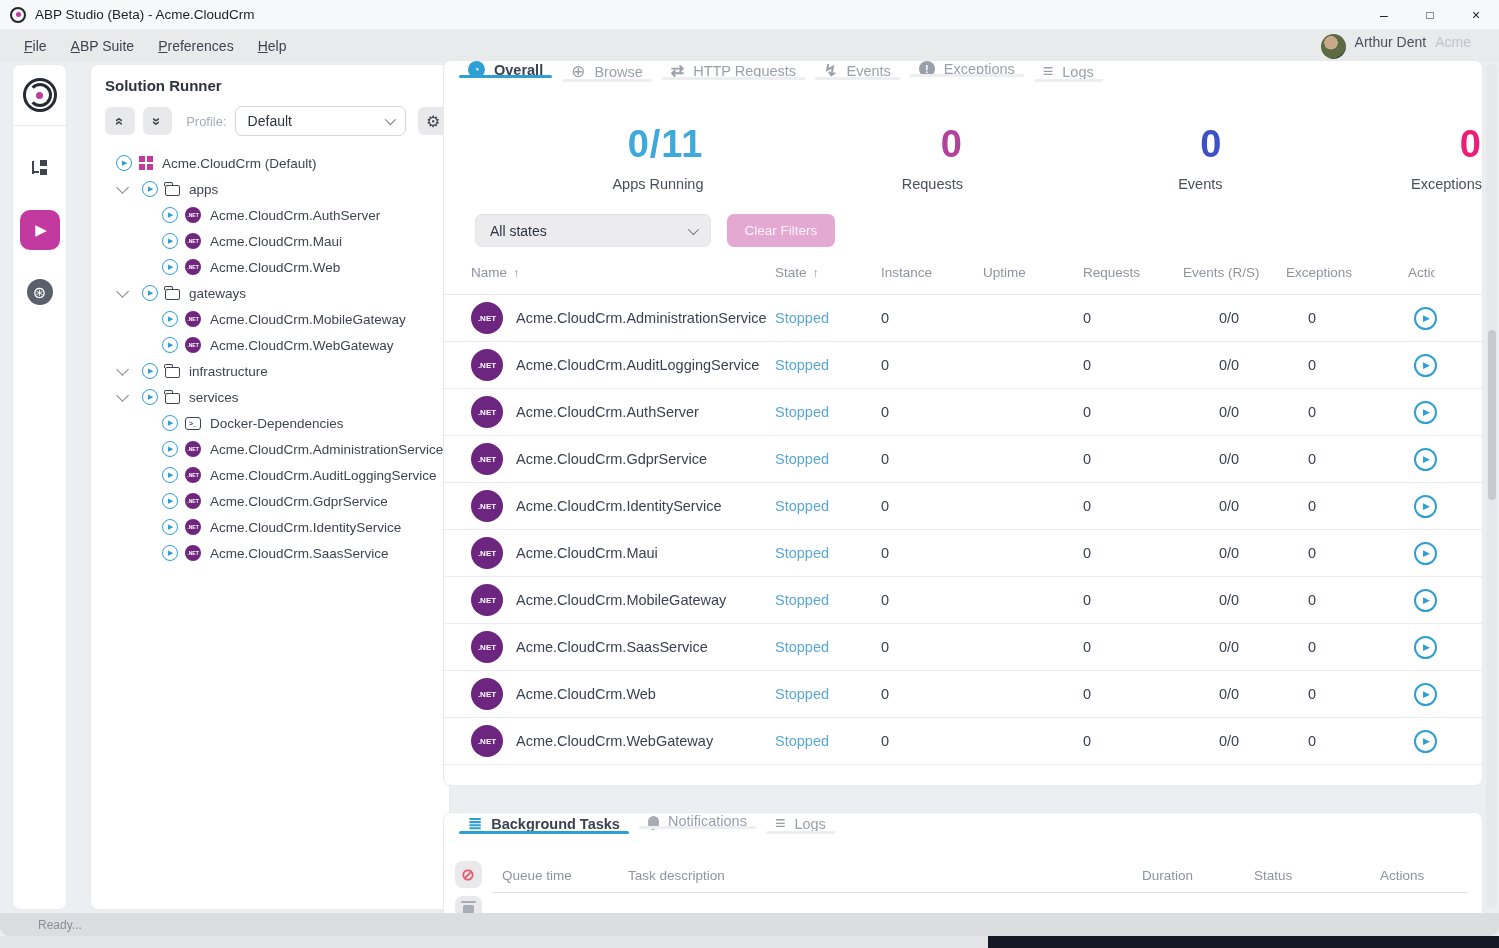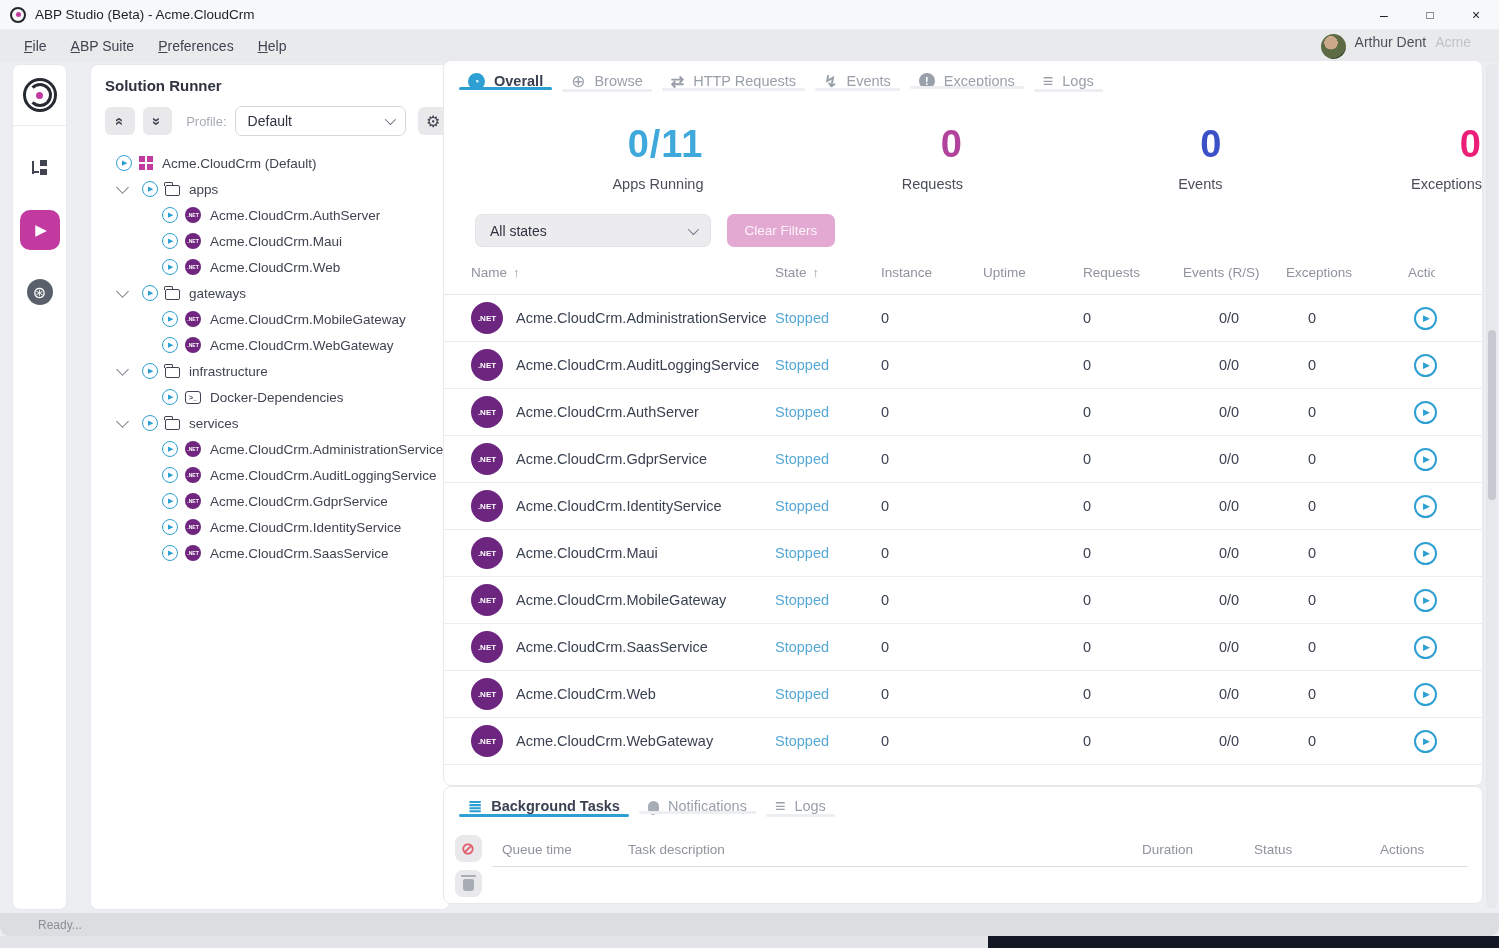--- a/index.html
+++ b/index.html
@@ -90,21 +90,21 @@
     border:1.6px solid #3f4450; border-bottom:none; border-radius:2px 2px 0 0; }
   .ni-dotnet-icon { width:16px; height:16px; border-radius:50%; background:#70267f; color:#fff;
     display:flex; align-items:center; justify-content:center; font-size:5px; font-weight:bold; }
   .ni-dotnet-icon::before { content:".NET"; }
   .ni-terminal-icon { width:16px; height:13px; border:1.5px solid #3f4450; border-radius:3px; color:#3f4450;
     font-size:7px; font-weight:bold; display:flex; align-items:center; justify-content:center; }
   .ni-terminal-icon::before { content:">_"; }
 
   
   .main { left:443px; top:60px; width:1040px; height:726px; }
-  .tabs { display:flex; align-items:center; height:40px; padding-left:10px; }
+  .tabs { display:flex; align-items:flex-start; height:40px; padding-left:10px; }
   .tab { position:relative; display:flex; align-items:center; gap:9px; padding:0 14px; cursor:pointer;
     font-size:14.5px; color:#9aa0aa; }
   .tab::after { content:""; position:absolute; left:5px; right:5px; bottom:0; height:3px; background:#eceef2; border-radius:2px; }
   .tab.active { color:#3a4150; font-weight:bold; }
   .tab.active::after { background:#2d9fd2; }
   .tab-ic { display:inline-flex; align-items:center; justify-content:center; }
   .ic-dashboard-icon { width:17px; height:17px; border-radius:50%; background:#2d9fd2; color:#fff; font-size:10px; }
   .ic-dashboard-icon::before { content:"◔"; }
   .ic-globe-icon::before { content:"⊕"; font-size:17px; color:#9aa0aa; }
   .ic-http-icon::before { content:"⇄"; font-size:16px; color:#9aa0aa; font-weight:bold; }
@@ -145,21 +145,21 @@
   .net-badge::before { content:".NET"; }
   .svc-name { white-space:nowrap; }
   .c-state { color:#57a8d5; }
   .c-events { padding-left:36px; }
   .c-exceptions { padding-left:22px; }
   .row-play { width:23px; height:23px; border:2px solid #2d9fd2; border-radius:50%; background:#fff;
     display:flex; align-items:center; justify-content:center; cursor:pointer; margin-left:6px; }
   .row-play::before { content:"▶"; color:#2d9fd2; font-size:9px; margin-left:2px; }
 
   
-  .bottom { left:443px; top:786px; width:1040px; height:118px; }
+  .bottom { left:443px; top:812px; width:1040px; height:118px; }
   .bottom .tabs { height:38px; }
   .ic-tasks-icon::before { content:"≣"; font-size:17px; color:#2d9fd2; font-weight:bold; }
   .ic-bell-icon { position:relative; width:11px; height:10px; background:#a7acb5; border-radius:6px 6px 1px 1px; }
   .ic-bell-icon::after { content:""; position:absolute; left:3.5px; bottom:-3.5px; width:4px; height:3px; background:#a7acb5; border-radius:50%; }
 
   .bt-body { display:flex; margin-top:8px; }
   .bt-gutter { width:48px; display:flex; flex-direction:column; align-items:center; gap:8px; padding-top:2px; }
   .gutter-btn { width:27px; height:27px; background:#e9e9ec; border:none; border-radius:8px;
     display:flex; align-items:center; justify-content:center; cursor:pointer; }
   .ic-block-icon::before { content:"⊘"; color:#e15f6e; font-size:16px; font-weight:bold; }
@@ -279,31 +279,31 @@
     <span class="playc"></span>
     <span class="node-ic ni-dotnet-icon"></span>
     <span class="tlabel">Acme.CloudCrm.WebGateway</span>
   </div>
         <div class="titem t-folder">
     <span class="chev"></span>
     <span class="playc"></span>
     <span class="node-ic ni-folder-icon"></span>
     <span class="tlabel">infrastructure</span>
   </div>
+        <div class="titem t-folder">
+    <span class="chev"></span>
+    <span class="playc"></span>
+    <span class="node-ic ni-folder-icon"></span>
+    <span class="tlabel">services</span>
+  </div>
         <div class="titem t-docker">
 
     <span class="playc"></span>
     <span class="node-ic ni-terminal-icon"></span>
     <span class="tlabel">Docker-Dependencies</span>
-  </div>
-        <div class="titem t-folder">
-    <span class="chev"></span>
-    <span class="playc"></span>
-    <span class="node-ic ni-folder-icon"></span>
-    <span class="tlabel">services</span>
   </div>
         <div class="titem t-app">
 
     <span class="playc"></span>
     <span class="node-ic ni-dotnet-icon"></span>
     <span class="tlabel">Acme.CloudCrm.AdministrationService</span>
   </div>
         <div class="titem t-app">
 
     <span class="playc"></span>

